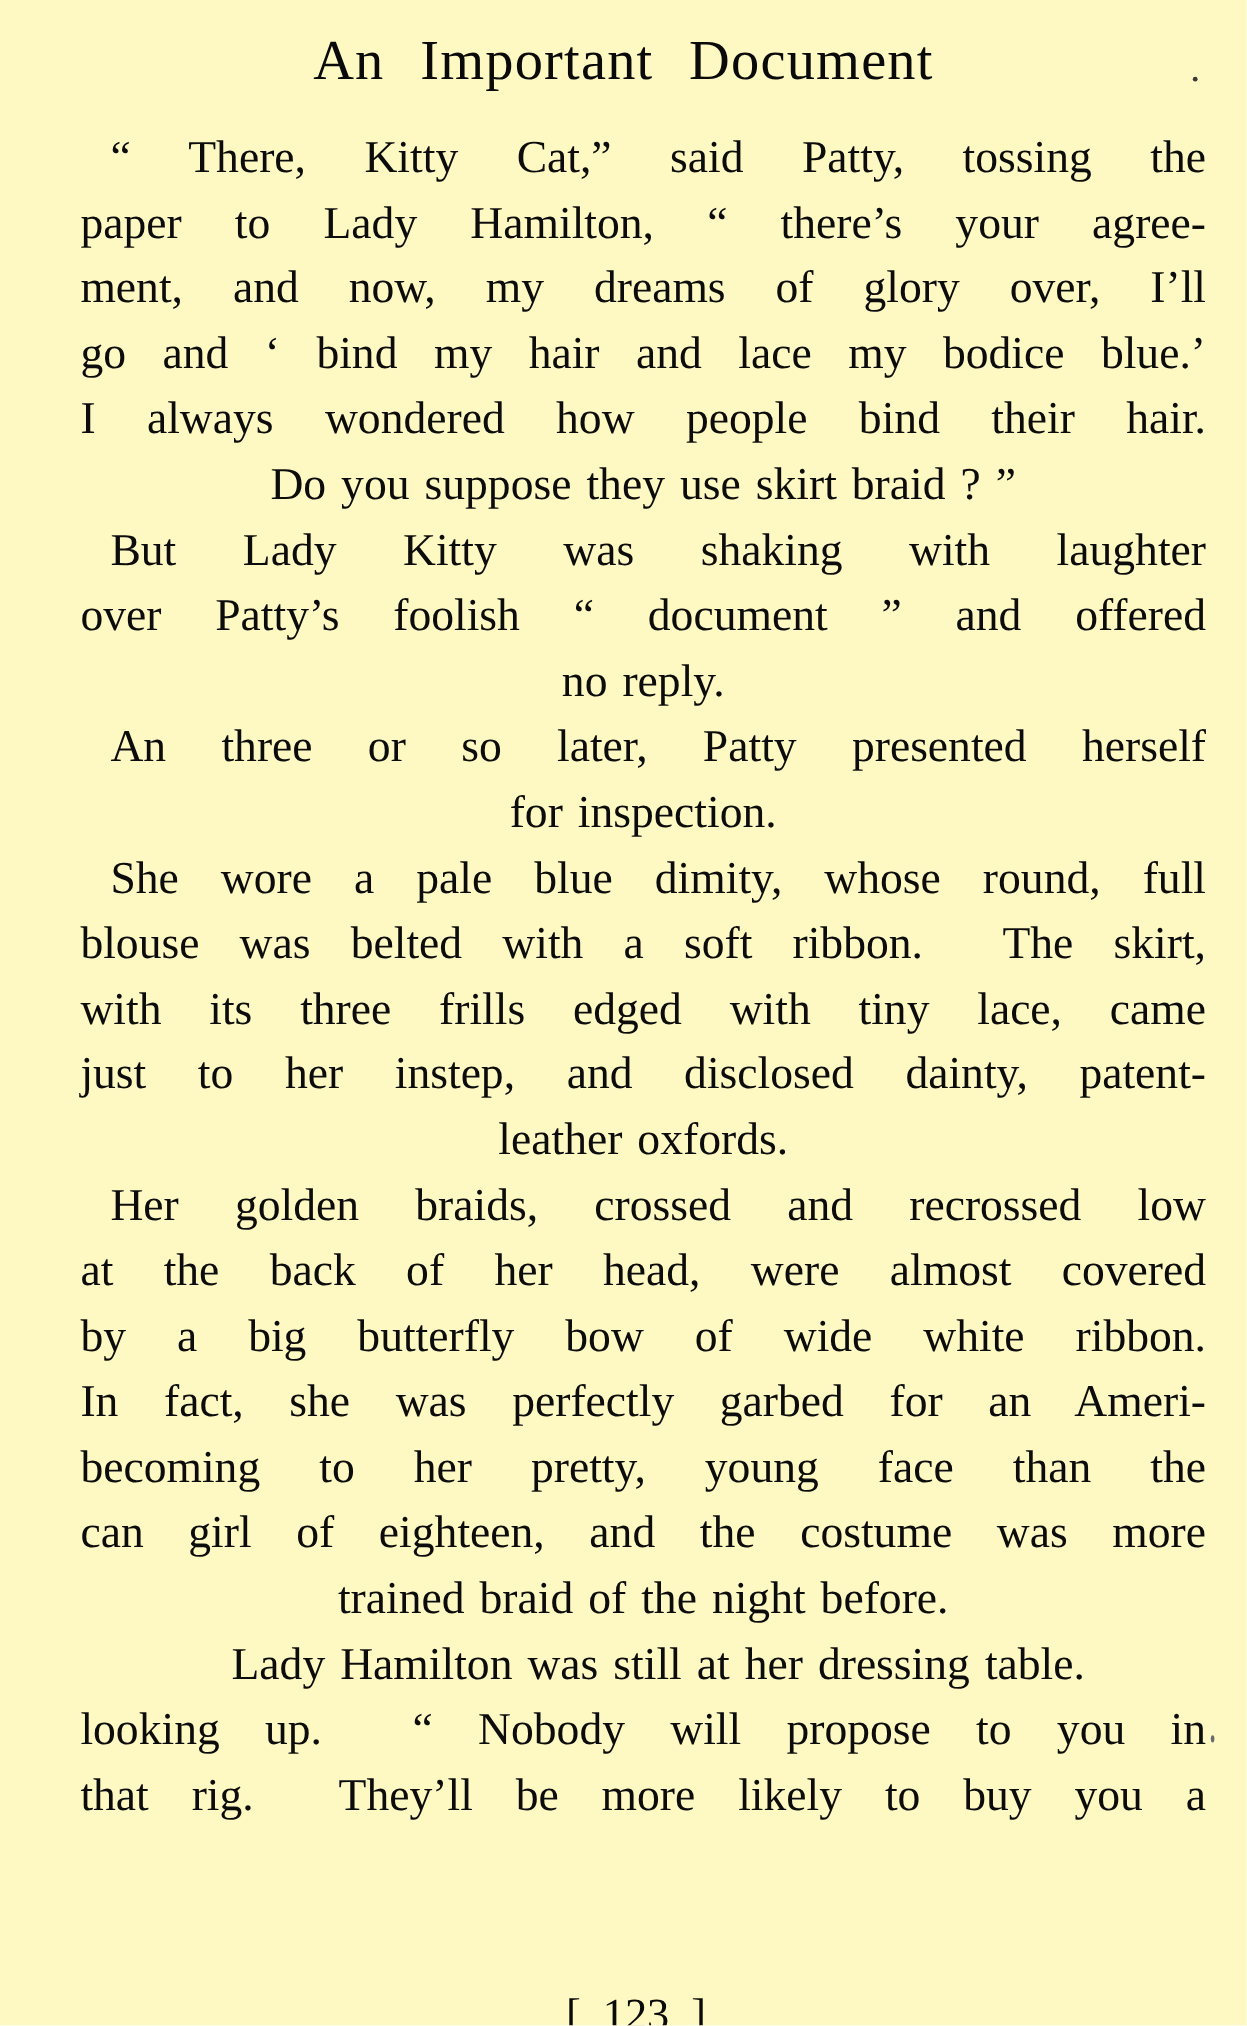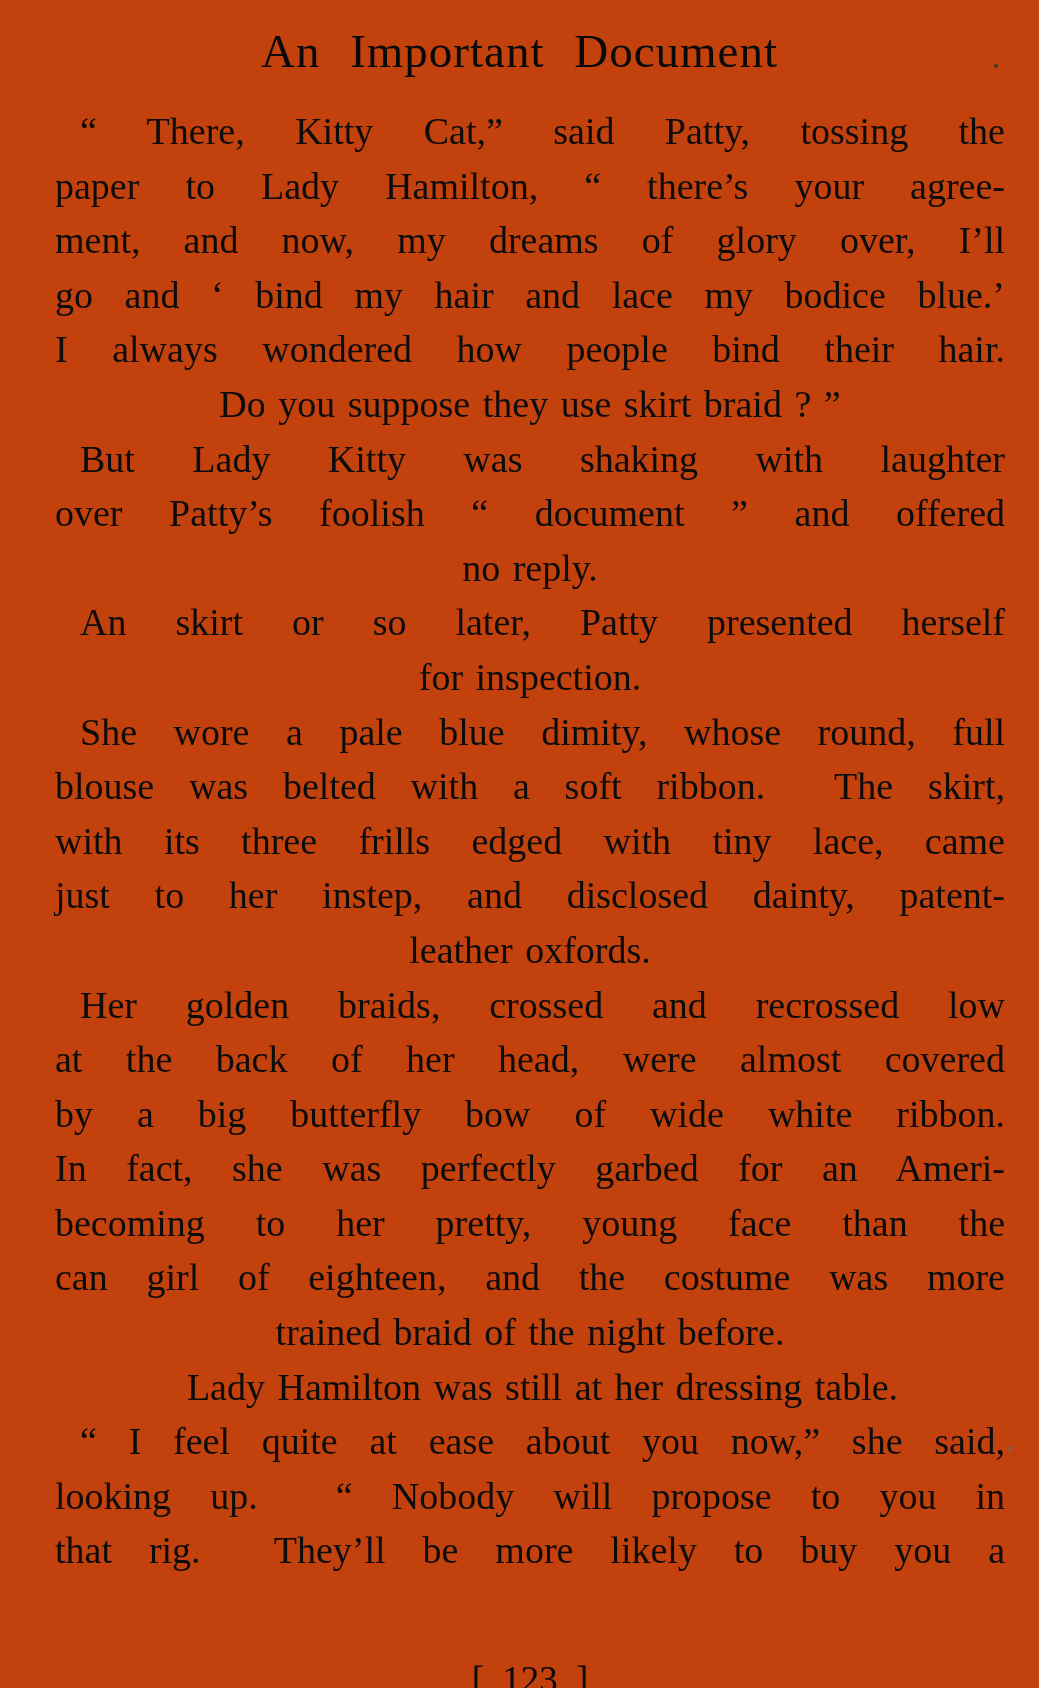--- a/index.html
+++ b/index.html
@@ -1,20 +1,20 @@
 <!DOCTYPE html>
 <html><head>
 <meta charset="utf-8">
 <style>
   html, body { margin: 0; padding: 0; background: #ffffff; }
   .page {
     position: relative;
     width: 1039px;
     height: 1688px;
-    background: #c2410c;
+    background: #fef9c3;
     color: #0c0c0c;
     font-family: "Liberation Serif", "DejaVu Serif", serif;
     overflow: hidden;
   }
   .title {
     position: absolute;
     top: 24px;
     left: 0;
     width: 100%;
     margin: 0;
@@ -31,20 +31,21 @@
     left: 55px;
     width: 950px;
   }
   .para { margin: 0; padding: 0; }
   .line {
     height: 54.6px;
     line-height: 54.6px;
     font-size: 38px;
     word-spacing: 3px;
     white-space: normal;
+    margin-left: 12px;
   }
   .line.j {
     text-align: justify;
     text-align-last: justify;
     -moz-text-align-last: justify;
     text-justify: inter-word;
   }
   .line.l { text-align: center; }
   .indent { padding-left: 25px; }
   .folio {
@@ -83,21 +84,21 @@
       <div class="line l">Do you suppose they use skirt braid ? ”</div>
     </div>
 
     <div class="para">
       <div class="line j indent">But Lady Kitty was shaking with laughter</div>
       <div class="line j">over Patty’s foolish “ document ” and offered</div>
       <div class="line l">no reply.</div>
     </div>
 
     <div class="para">
-      <div class="line j indent">An skirt or so later, Patty presented herself</div>
+      <div class="line j indent">An three or so later, Patty presented herself</div>
       <div class="line l">for inspection.</div>
     </div>
 
     <div class="para">
       <div class="line j indent">She wore a pale blue dimity, whose round, full</div>
       <div class="line j">blouse was belted with a soft ribbon.&nbsp; The skirt,</div>
       <div class="line j">with its three frills edged with tiny lace, came</div>
       <div class="line j">just to her instep, and disclosed dainty, patent-</div>
       <div class="line l">leather oxfords.</div>
     </div>
@@ -110,21 +111,20 @@
       <div class="line j">becoming to her pretty, young face than the</div>
       <div class="line j">can girl of eighteen, and the costume was more</div>
       <div class="line l">trained braid of the night before.</div>
     </div>
 
     <div class="para">
       <div class="line l indent">Lady Hamilton was still at her dressing table.</div>
     </div>
 
     <div class="para">
-      <div class="line j indent">“ I feel quite at ease about you now,” she said,</div>
       <div class="line j">looking up.&nbsp; “ Nobody will propose to you in</div>
       <div class="line j">that rig.&nbsp; They’ll be more likely to buy you a</div>
     </div>
 
   </div>
 
   <div class="folio">[ 123 ]</div>
 
   <div class="speck s1"></div>
   <div class="speck s2"></div>

